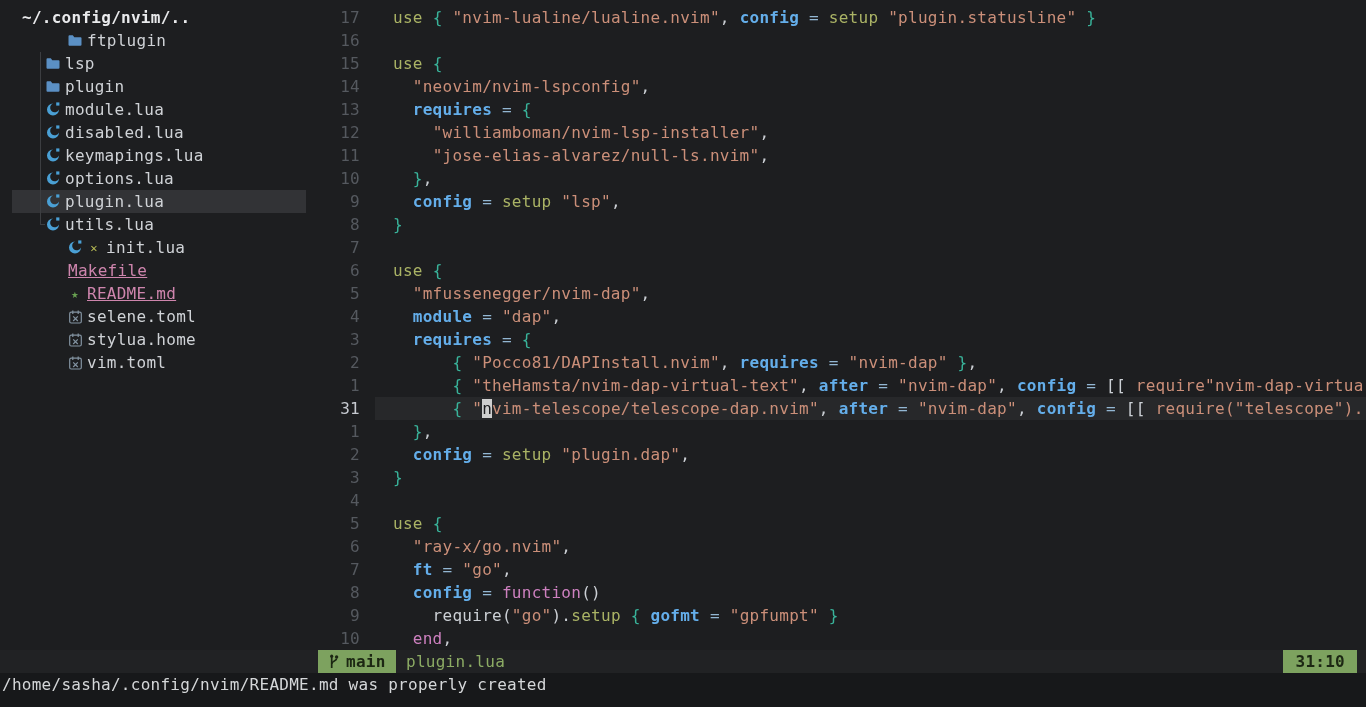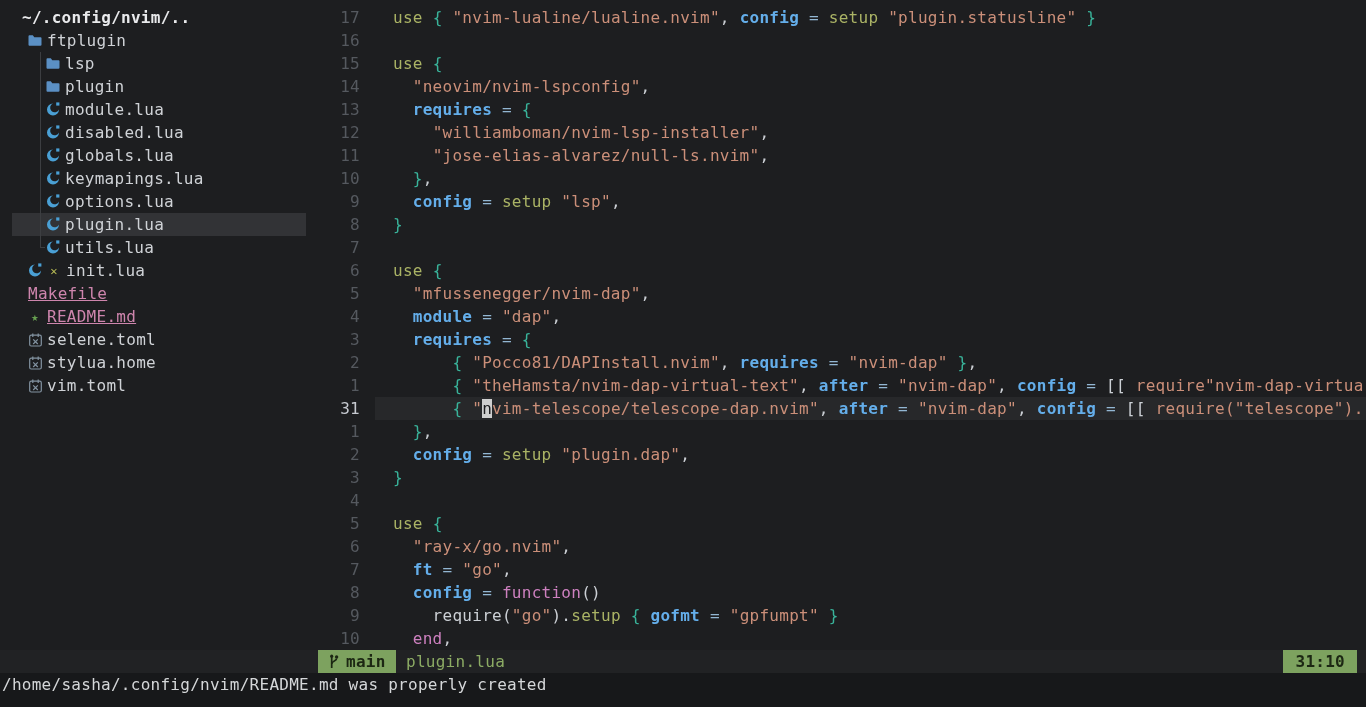--- a/index.html
+++ b/index.html
@@ -4,21 +4,21 @@
 <style>
   * { margin:0; padding:0; box-sizing:border-box; }
   html,body { width:1366px; height:707px; overflow:hidden; }
   body { background:var(--bg); font-family:"DejaVu Sans Mono","Liberation Mono",monospace; }
   #app { position:relative; width:1366px; height:707px; background:var(--bg);
          font-size:16px; letter-spacing:.27px; color:var(--fg); }
 
   
   #sidebar { position:absolute; left:0; top:6px; width:307px; }
   .trow { position:relative; height:23px; display:flex; align-items:center; white-space:pre; color:var(--sidebarFg); }
-  .trow.lvl0 { padding-left:28px; }
+  .trow.lvl0 { padding-left:28px;margin-left:40px; }
   .trow.lvl1 { padding-left:46px; }
   .trow.noicon { padding-left:28px; }
   #tree-title { height:23px; line-height:23px; padding-left:22px; font-weight:bold; color:var(--titleFg); white-space:pre; }
   .trow .icon { width:14px; height:16px; margin-right:5px; display:inline-flex; align-items:center; justify-content:center; flex:none; position:relative; z-index:1; }
   .trow .lbl { position:relative; z-index:1; }
   .trow.selected::before { content:""; position:absolute; left:12px; right:1px; top:0; bottom:0; background:var(--selBg); }
   .trow .guide { position:absolute; left:40px; top:0; height:23px; width:5px; border-left:1px solid var(--guide); }
   .trow .guide.corner { height:12px; border-bottom:1px solid var(--guide); }
   .lbl.link { color:var(--pink); text-decoration:underline; }
   .mark { color:var(--markYellow); font-size:12px; width:14px; margin-right:5px; text-align:center; flex:none; position:relative; z-index:1; }
@@ -70,24 +70,20 @@
               <path fill="var(--folderBlue)" d="M.5 2.2c0-.5.4-.9.9-.9h3.4l1.5 1.9h6.3c.5 0 .9.4.9.9v6.7c0 .5-.4.9-.9.9H1.4c-.5 0-.9-.4-.9-.9z"></path>
             </svg></span><span class="lbl">plugin</span></div>
         <div class="trow lvl1"><span class="guide"></span><span class="icon"><svg width="14" height="15" viewBox="0 0 14 15">
               <path fill="var(--luaBlue)" d="M7 1.5 A6 6 0 1 0 13 7.5 A4.6 4.6 0 1 1 7 1.5 Z"></path>
               <rect x="10.2" y="0.4" width="3.2" height="3.2" fill="var(--luaBlue)"></rect>
             </svg></span><span class="lbl">module.lua</span></div>
         <div class="trow lvl1"><span class="guide"></span><span class="icon"><svg width="14" height="15" viewBox="0 0 14 15">
               <path fill="var(--luaBlue)" d="M7 1.5 A6 6 0 1 0 13 7.5 A4.6 4.6 0 1 1 7 1.5 Z"></path>
               <rect x="10.2" y="0.4" width="3.2" height="3.2" fill="var(--luaBlue)"></rect>
             </svg></span><span class="lbl">disabled.lua</span></div>
-        <div class="trow lvl1"><span class="guide"></span><span class="icon"><svg width="14" height="15" viewBox="0 0 14 15">
-              <path fill="var(--luaBlue)" d="M7 1.5 A6 6 0 1 0 13 7.5 A4.6 4.6 0 1 1 7 1.5 Z"></path>
-              <rect x="10.2" y="0.4" width="3.2" height="3.2" fill="var(--luaBlue)"></rect>
-            </svg></span><span class="lbl">globals.lua</span></div>
         <div class="trow lvl1"><span class="guide"></span><span class="icon"><svg width="14" height="15" viewBox="0 0 14 15">
               <path fill="var(--luaBlue)" d="M7 1.5 A6 6 0 1 0 13 7.5 A4.6 4.6 0 1 1 7 1.5 Z"></path>
               <rect x="10.2" y="0.4" width="3.2" height="3.2" fill="var(--luaBlue)"></rect>
             </svg></span><span class="lbl">keymapings.lua</span></div>
         <div class="trow lvl1"><span class="guide"></span><span class="icon"><svg width="14" height="15" viewBox="0 0 14 15">
               <path fill="var(--luaBlue)" d="M7 1.5 A6 6 0 1 0 13 7.5 A4.6 4.6 0 1 1 7 1.5 Z"></path>
               <rect x="10.2" y="0.4" width="3.2" height="3.2" fill="var(--luaBlue)"></rect>
             </svg></span><span class="lbl">options.lua</span></div>
         <div class="trow lvl1 selected"><span class="guide"></span><span class="icon"><svg width="14" height="15" viewBox="0 0 14 15">
               <path fill="var(--luaBlue)" d="M7 1.5 A6 6 0 1 0 13 7.5 A4.6 4.6 0 1 1 7 1.5 Z"></path>

